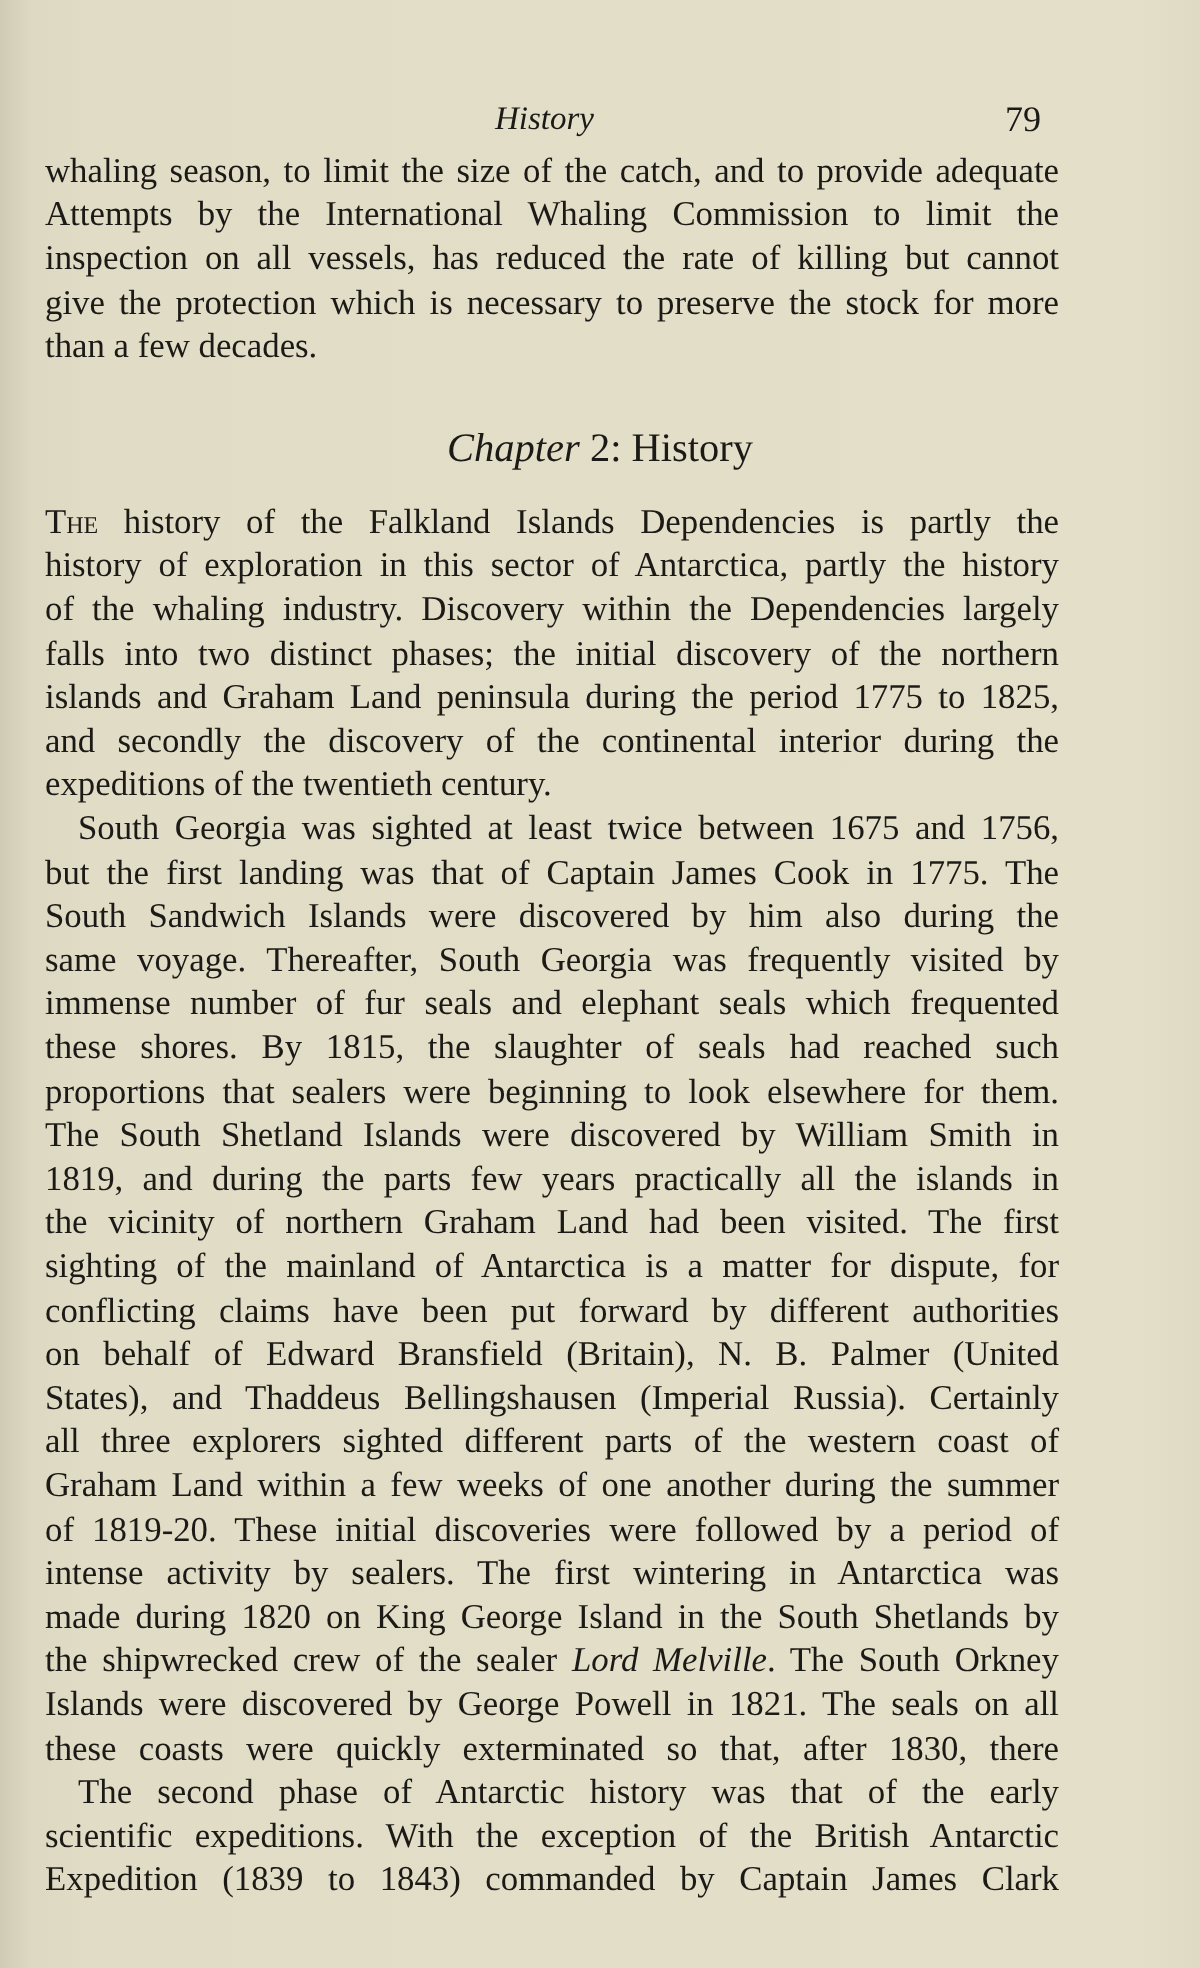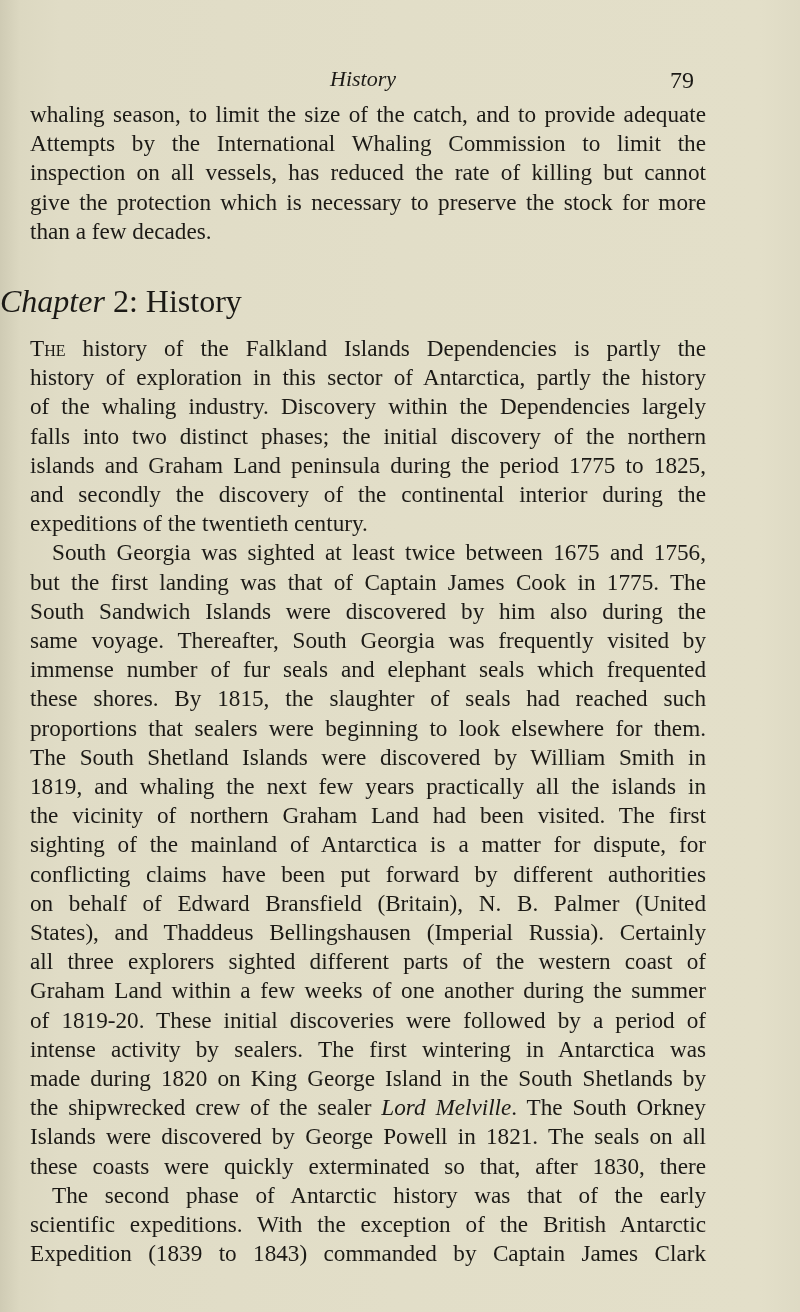--- a/index.html
+++ b/index.html
@@ -25,21 +25,21 @@
   .text {
     position: absolute; left: 30px; width: 676px;
     font-size: 23.2px; line-height: 29.2px;
     text-align: justify;
   }
   .line { display: block; text-align: justify; text-align-last: justify; white-space: nowrap; }
   .line.last { text-align-last: left; }
   .indent { text-indent: 22px; }
   .chapter-heading {
     position: absolute; top: 283px; left: 0; width: 800px;
-    text-align: left; font-size: 32px;
+    text-align: center; font-size: 27px;
   }
   .chapter-heading .ch-word { font-style: italic; }
   .sc { font-variant: small-caps; }
   em { font-style: italic; }
 </style>
 </head>
 <body>
 
 <div class="page">
 
@@ -70,21 +70,21 @@
     <span class="line last">expeditions of the twentieth century.</span>
 
     <span class="line indent">South Georgia was sighted at least twice between 1675 and 1756,</span>
     <span class="line">but the first landing was that of Captain James Cook in 1775. The</span>
     <span class="line">South Sandwich Islands were discovered by him also during the</span>
     <span class="line">same voyage. Thereafter, South Georgia was frequently visited by</span>
     <span class="line">immense number of fur seals and elephant seals which frequented</span>
     <span class="line">these shores. By 1815, the slaughter of seals had reached such</span>
     <span class="line">proportions that sealers were beginning to look elsewhere for them.</span>
     <span class="line">The South Shetland Islands were discovered by William Smith in</span>
-    <span class="line">1819, and whaling the next few years practically all the islands in</span>
+    <span class="line">1819, and during the parts few years practically all the islands in</span>
     <span class="line">the vicinity of northern Graham Land had been visited. The first</span>
     <span class="line">sighting of the mainland of Antarctica is a matter for dispute, for</span>
     <span class="line">conflicting claims have been put forward by different authorities</span>
     <span class="line">on behalf of Edward Bransfield (Britain), N. B. Palmer (United</span>
     <span class="line">States), and Thaddeus Bellingshausen (Imperial Russia). Certainly</span>
     <span class="line">all three explorers sighted different parts of the western coast of</span>
     <span class="line">Graham Land within a few weeks of one another during the summer</span>
     <span class="line">of 1819-20. These initial discoveries were followed by a period of</span>
     <span class="line">intense activity by sealers. The first wintering in Antarctica was</span>
     <span class="line">made during 1820 on King George Island in the South Shetlands by</span>

